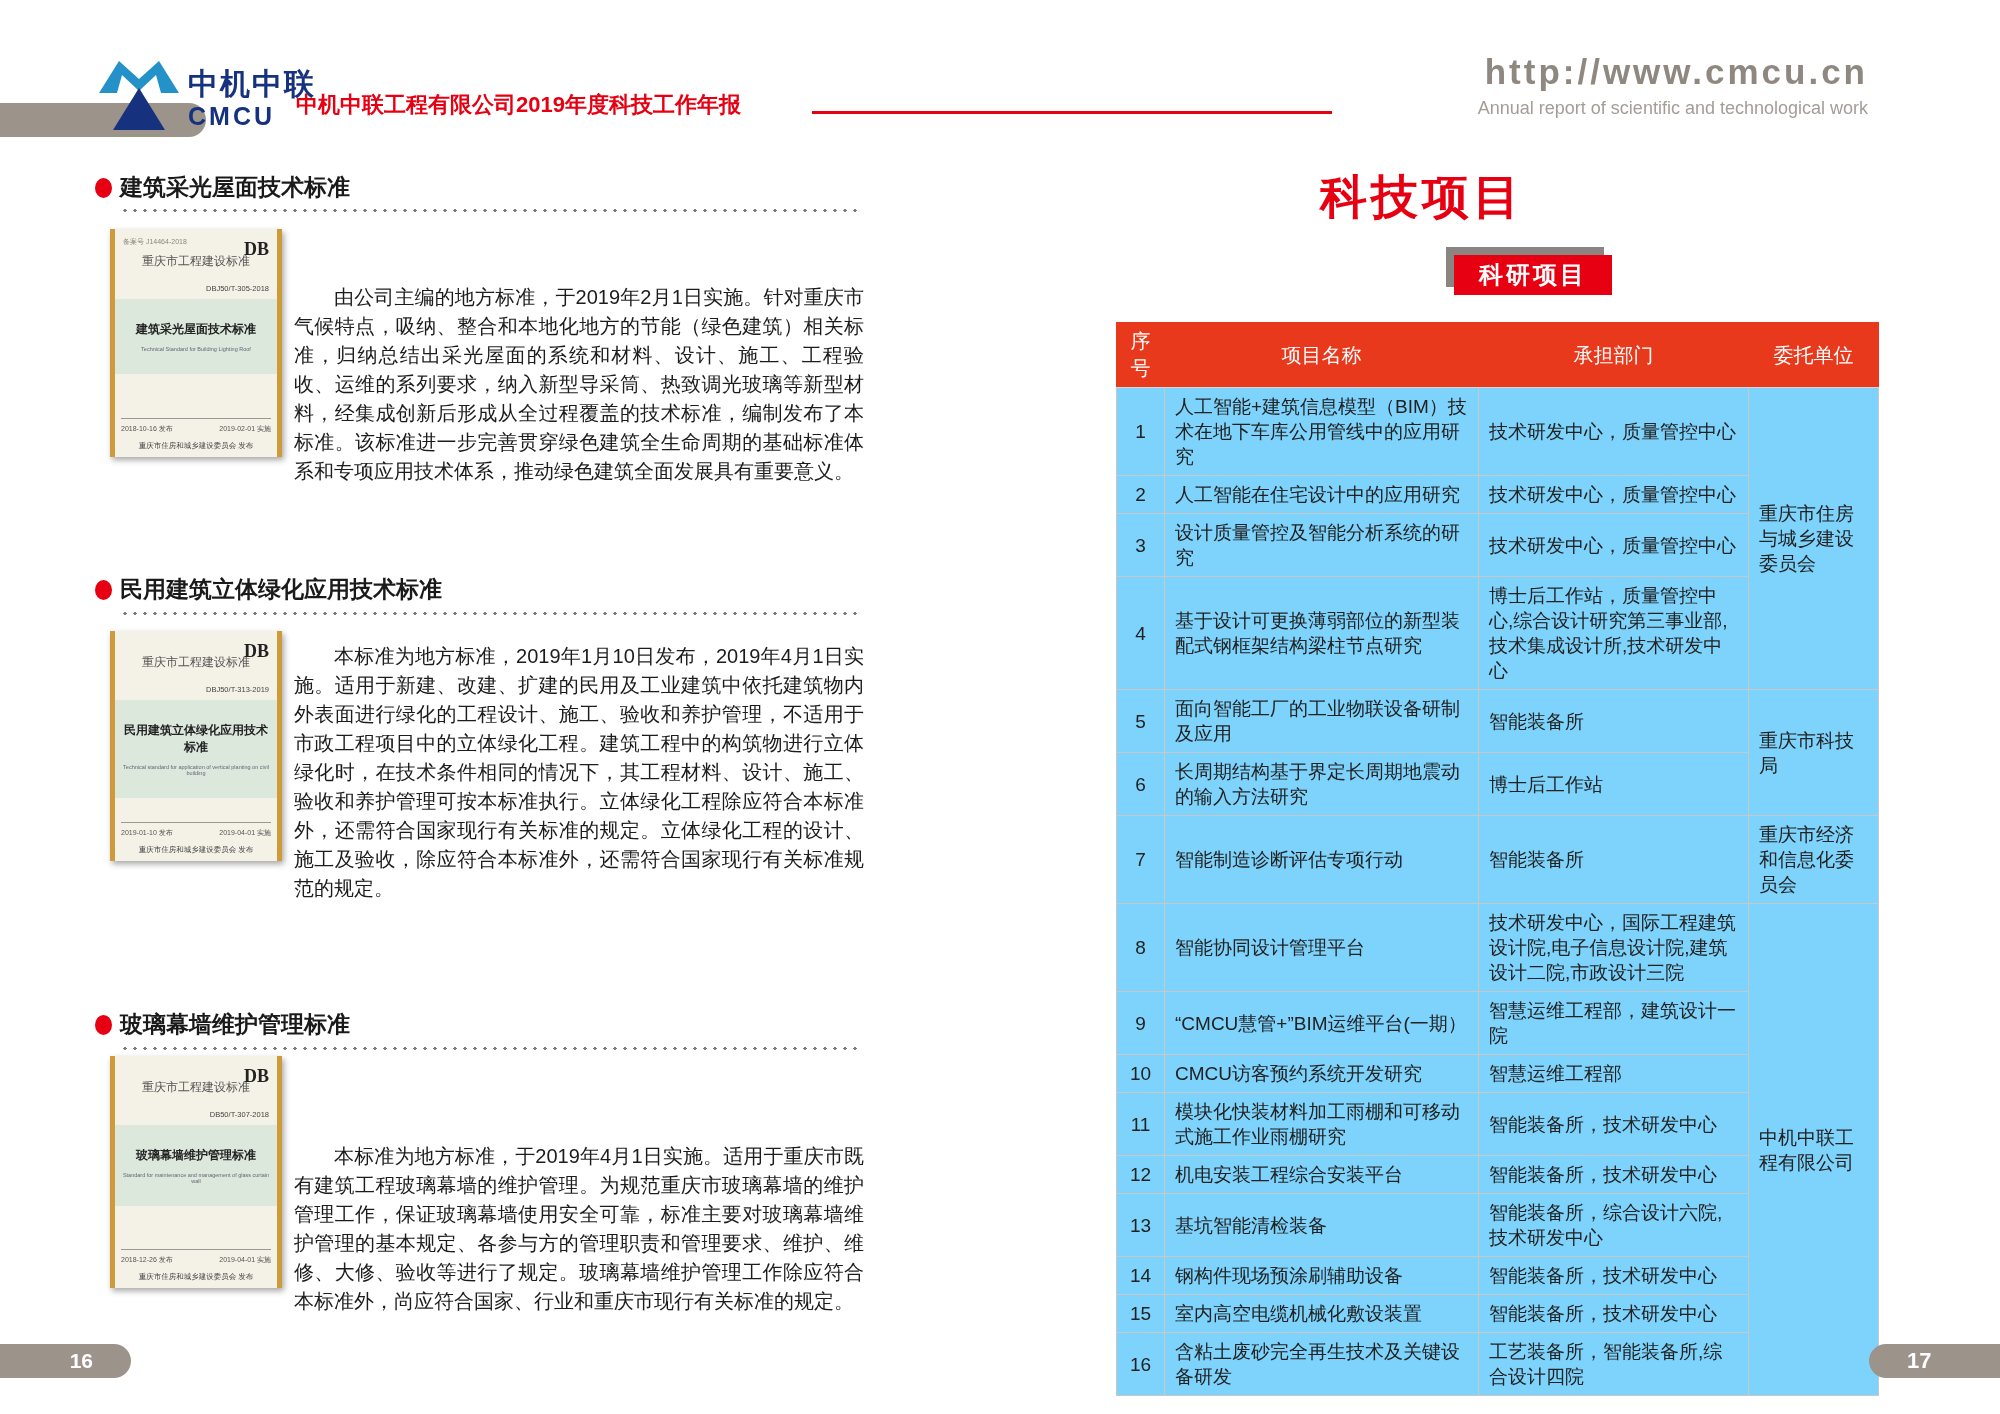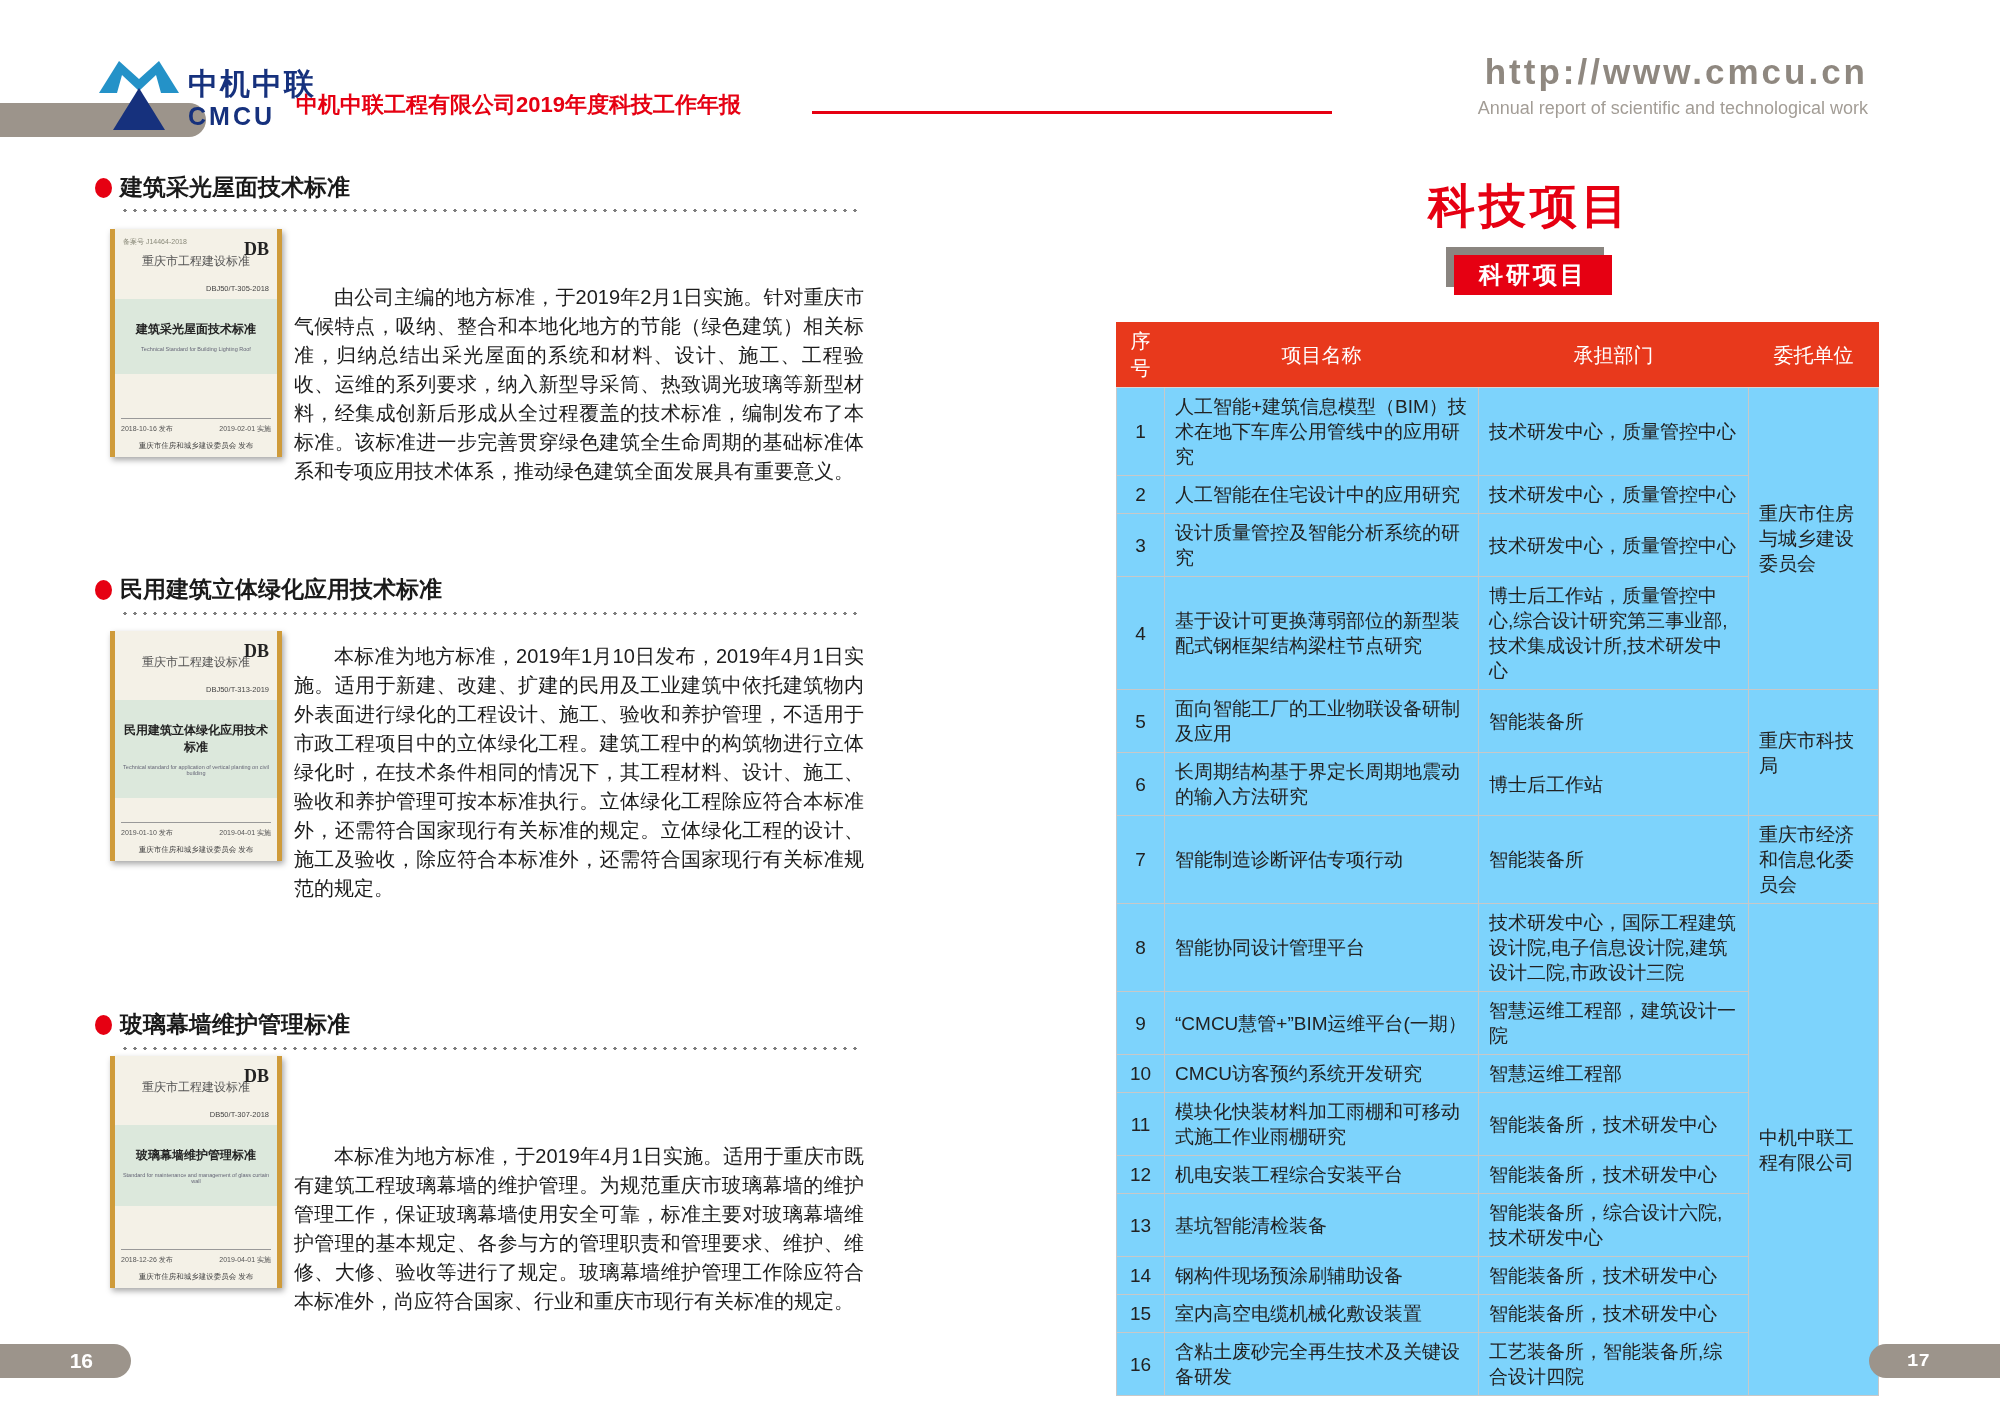--- a/index.html
+++ b/index.html
@@ -9,21 +9,21 @@
     overflow:hidden;
   }
   .abs{position:absolute;}
 
   
   .corner-tab{position:absolute;background:#9c948b;height:34px;}
   .tab-topleft{left:0;top:103;width:206px;border-radius:0 17px 17px 0;top:103px;}
   .tab-botleft{left:0;top:1344px;width:131px;border-radius:0 17px 17px 0;
     color:#fff;font-size:21px;font-weight:bold;line-height:34px;text-align:right;padding-right:38px;box-sizing:border-box;}
   .tab-botright{right:0;top:1344px;width:131px;border-radius:17px 0 0 17px;
-    color:#fff;font-size:19px;font-weight:bold;line-height:34px;text-align:left;padding-left:38px;box-sizing:border-box;font-family:Liberation Mono, monospace;}
+    color:#fff;font-size:22px;font-weight:bold;line-height:34px;text-align:left;padding-left:38px;box-sizing:border-box;}
 
   .logo-box{left:98px;top:58px;width:190px;height:84px;z-index:3;}
   .logo-cn{position:absolute;left:90px;top:6px;font-size:30px;font-weight:bold;color:#16317d;letter-spacing:2px;white-space:nowrap;}
   .logo-en{position:absolute;left:90px;top:44px;font-size:25px;font-weight:bold;color:#16317d;letter-spacing:3px;}
   .report-title{left:296px;top:90px;font-size:22px;font-weight:bold;color:#e60012;white-space:nowrap;z-index:2;}
   .title-rule{left:812px;top:111px;width:520px;height:3px;background:#e60012;}
   .site-url{right:132px;top:52px;font-size:35px;font-weight:bold;color:#8f8880;letter-spacing:3px;white-space:nowrap;}
   .site-sub{right:132px;top:98px;font-size:18px;font-weight:normal;color:#a39d96;white-space:nowrap;}
 
   
@@ -46,23 +46,23 @@
   .cv-num{font-size:7.5px;color:#444;text-align:right;padding:14px 8px 6px 0;}
   .cv-band{background:#dce8dc;padding:22px 4px;}
   .cv-title{font-size:12px;font-weight:bold;color:#222;text-align:center;}
   .cv-en{font-size:5.5px;color:#667;text-align:center;margin-top:8px;}
   .cv-foot{margin-top:auto;padding:0 6px 6px 6px;}
   .cv-line{border-top:1px solid #999;margin-bottom:5px;}
   .cv-dates{font-size:7px;color:#555;display:flex;justify-content:space-between;}
   .cv-issuer{font-size:7.5px;color:#444;text-align:center;margin-top:7px;}
 
   
-  .rp-title{left:1320px;top:166px;width:420px;text-align:center;
+  .rp-title{left:1320px;top:166px;width:420px;text-align:left;
     font-family:"Liberation Serif","DejaVu Serif",serif;
-    font-size:47px;font-weight:bold;color:#e60012;letter-spacing:4px;margin-top:9px;}
+    font-size:47px;font-weight:bold;color:#e60012;letter-spacing:4px;}
   .badge-wrap{left:1446px;top:247px;width:134px;height:48px;}
   .badge-shadow{position:absolute;left:0;top:0;width:158px;height:40px;background:#8a8580;}
   .badge-red{position:absolute;left:8px;top:8px;width:158px;height:40px;background:#e60012;
     color:#fff;font-size:24px;font-weight:bold;text-align:center;line-height:40px;letter-spacing:3px;}
 
   table.projects{position:absolute;left:1116px;top:322px;width:762px;border-collapse:collapse;
     table-layout:fixed;font-size:19px;color:#222;}
   table.projects col.col-no{width:48px;}
   table.projects col.col-name{width:314px;}
   table.projects col.col-dept{width:270px;}

